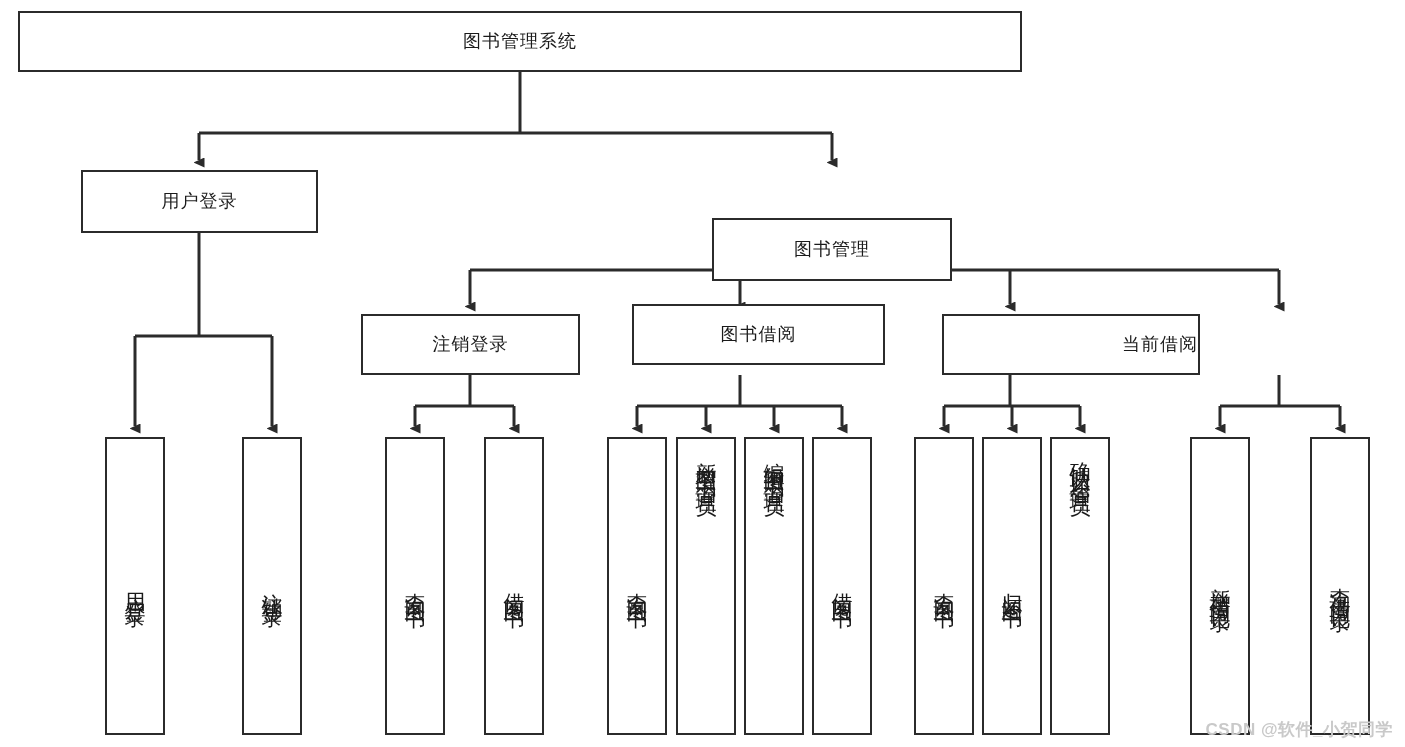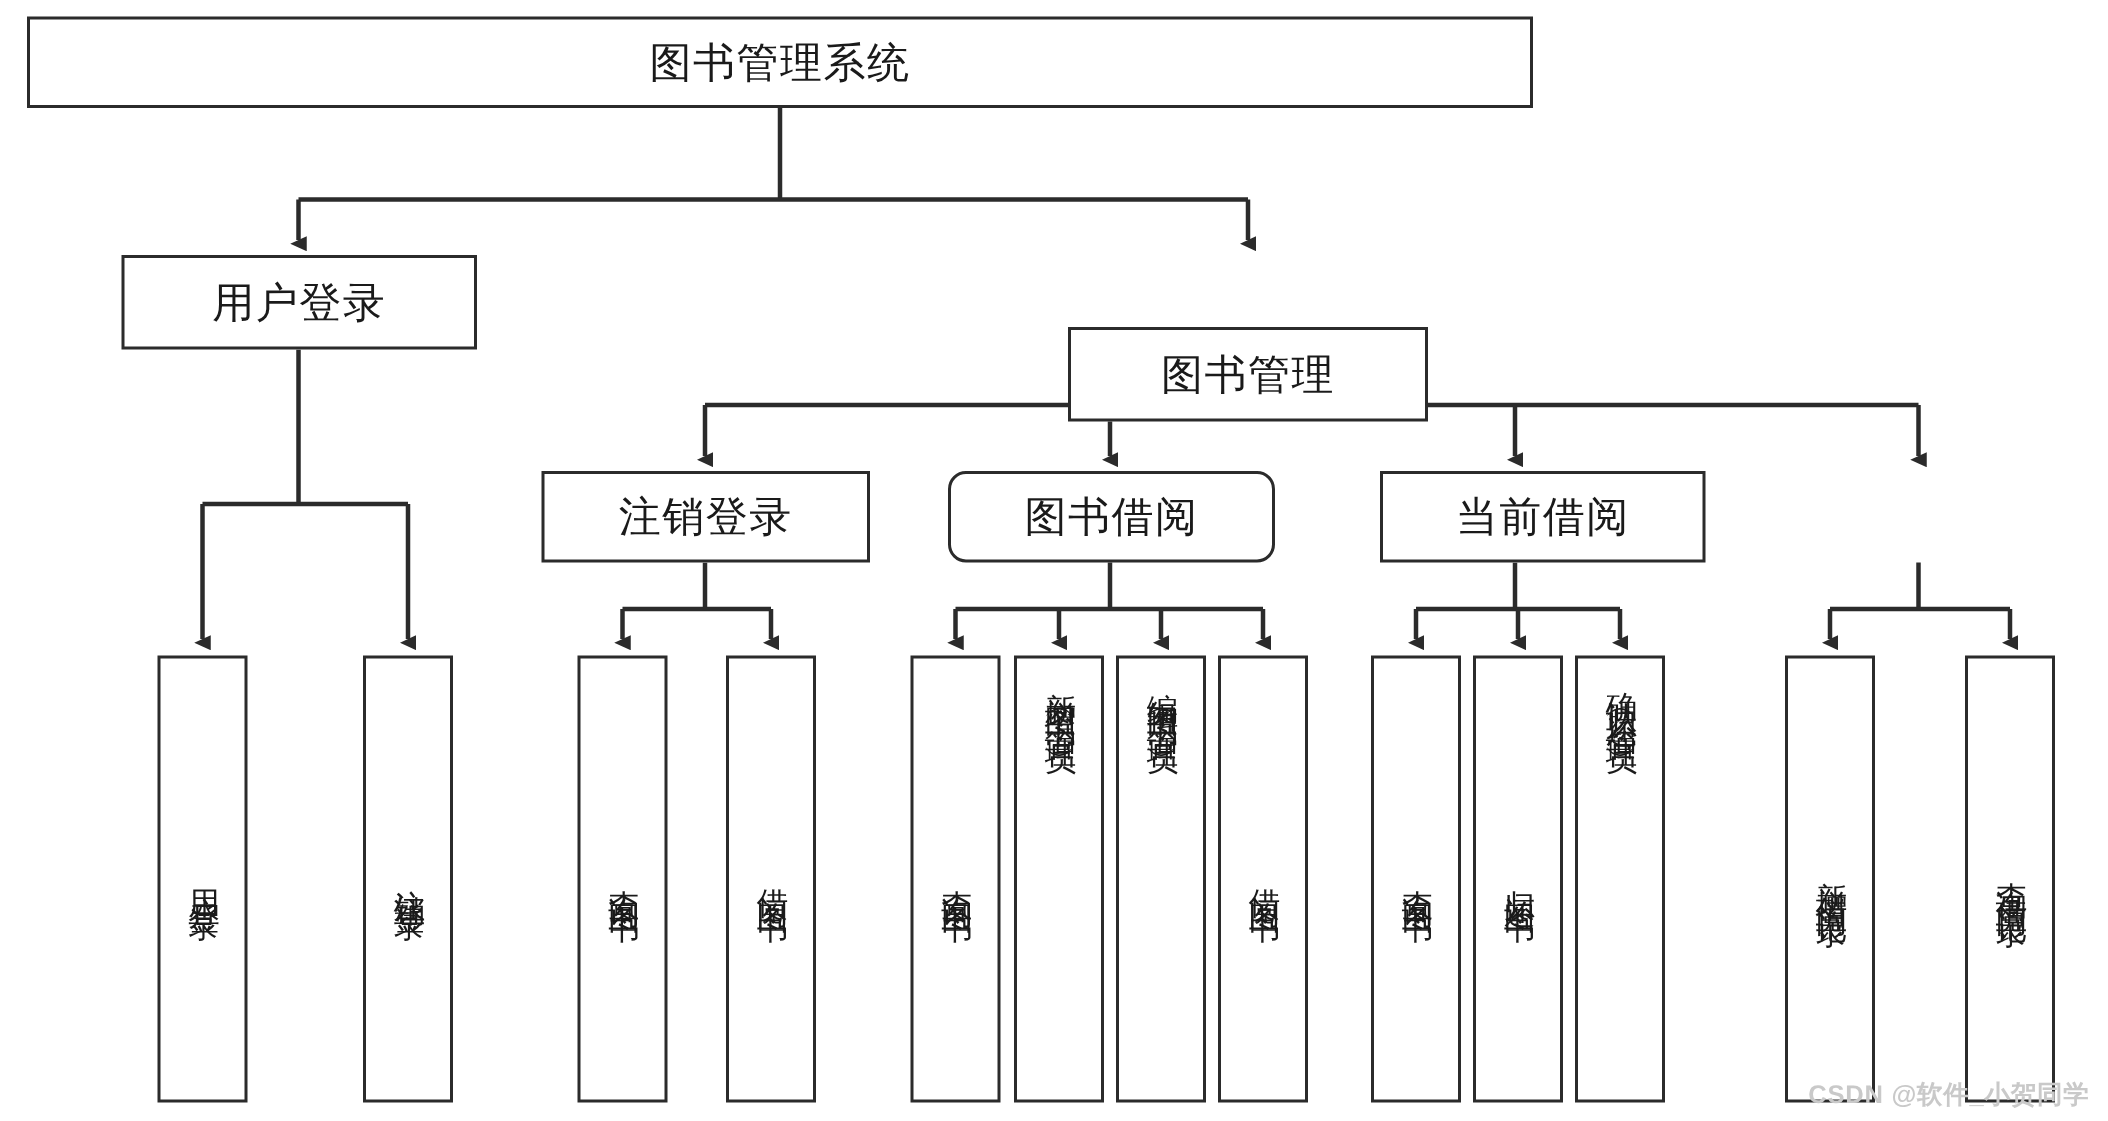--- a/index.html
+++ b/index.html
@@ -29,21 +29,21 @@
     box-sizing: border-box;
     border: 2px solid #2b2b2b;
     background: #ffffff;
     display: flex;
     align-items: center;
     justify-content: center;
     color: #1a1a1a;
   }
   .node.horiz .label {
     white-space: nowrap;
-    font-size: 28px;
+    font-size: 18px;
     line-height: 1.2;
     letter-spacing: 1px;
   }
   .node.vert {
     align-items: flex-start;
     justify-content: center;
     padding-top: 6px;
   }
   .node.vert .label {
     writing-mode: vertical-rl;
@@ -131,24 +131,24 @@
   <div class="node horiz" style="left:81px; top:170px; width:237px; height:63px;">
     <span class="label">用户登录</span>
   </div>
   <div class="node horiz" style="left:712px; top:170px; width:240px; height:63px;margin-top:48px;">
     <span class="label">图书管理</span>
   </div>
 
   <div class="node horiz" style="left:361px; top:314px; width:219px; height:61px;">
     <span class="label">注销登录</span>
   </div>
-  <div class="node horiz" style="left:632px; top:314px; width:218px; height:61px;border-radius:12px;">
+  <div class="node horiz" style="left:632px; top:304px; width:253px; height:61px;">
     <span class="label">图书借阅</span>
   </div>
-  <div class="node horiz" style="left:920px; top:314px; width:217px; height:61px;">
+  <div class="node horiz" style="left:942px; top:314px; width:258px; height:61px;justify-content:flex-end;">
     <span class="label">当前借阅</span>
   </div>
 
   <div class="node vert centered" style="left:105px; top:437px; width:60px; height:298px;">
     <span class="label">用户登录</span>
   </div>
   <div class="node vert centered" style="left:242px; top:437px; width:60px; height:298px;">
     <span class="label">注销登录</span>
   </div>
 

